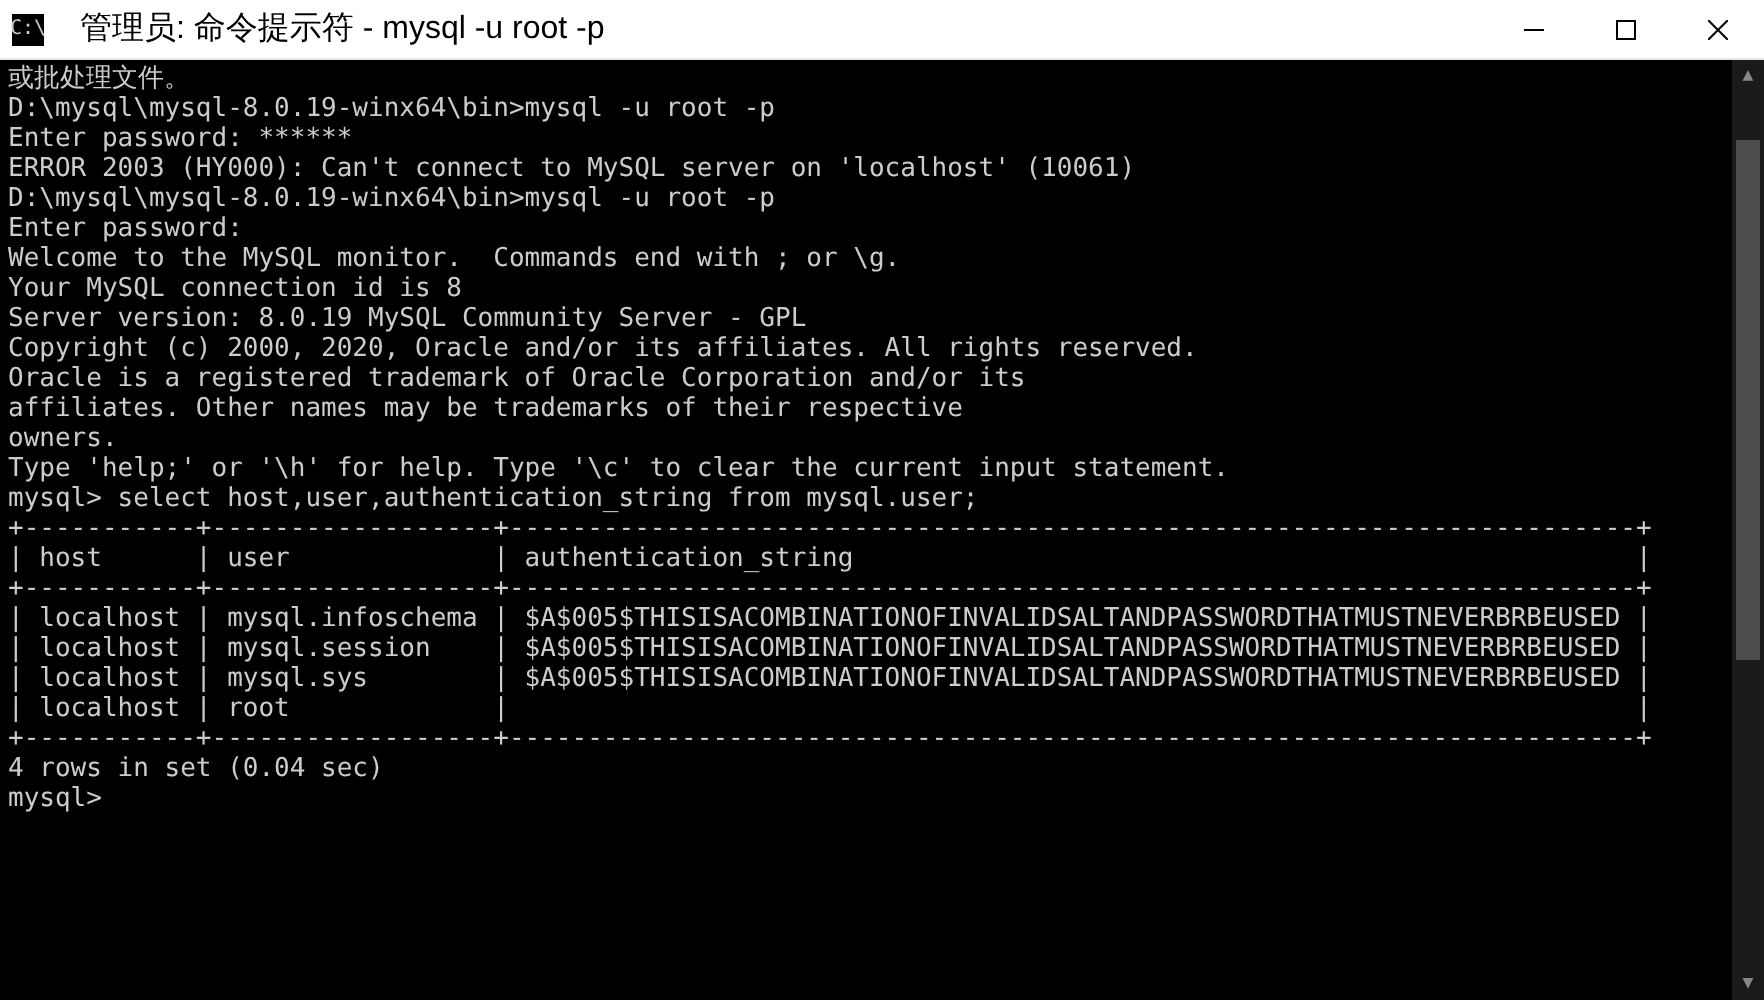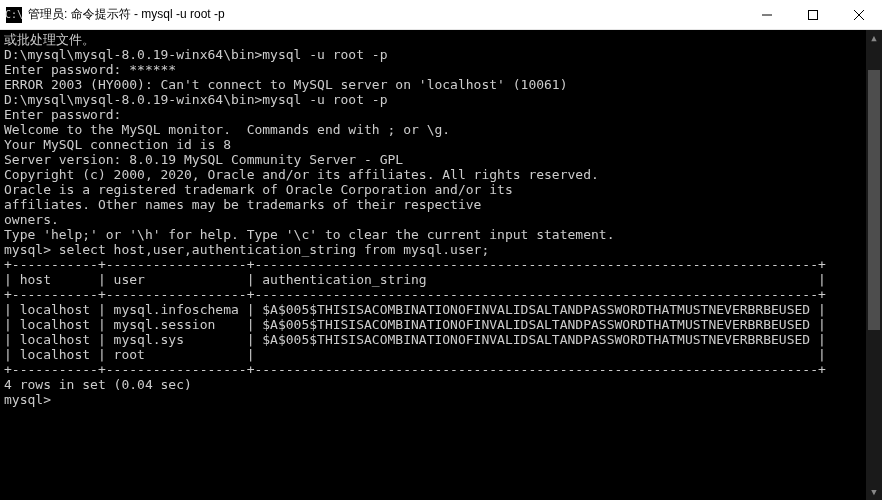--- a/index.html
+++ b/index.html
@@ -25,24 +25,25 @@
     margin: 0 6px;
     display: inline-flex;
     align-items: center;
     justify-content: center;
     font-size: 10px;
     color: #333;
     background: #000;
     color: #ccc;
   }
   .title-text {
-    font-size: 12px;
+    font-size: 16px;
     color: #000;
     font-family: "Microsoft YaHei","SimSun",sans-serif;
     flex: 0 0 auto;
+    margin-left: 12px;
   }
   .title-spacer { flex: 1; }
   .win-controls { display: flex; height: 100%; }
   .win-btn {
     width: 46px;
     height: 100%;
     display: flex;
     align-items: center;
     justify-content: center;
     font-size: 12px;

